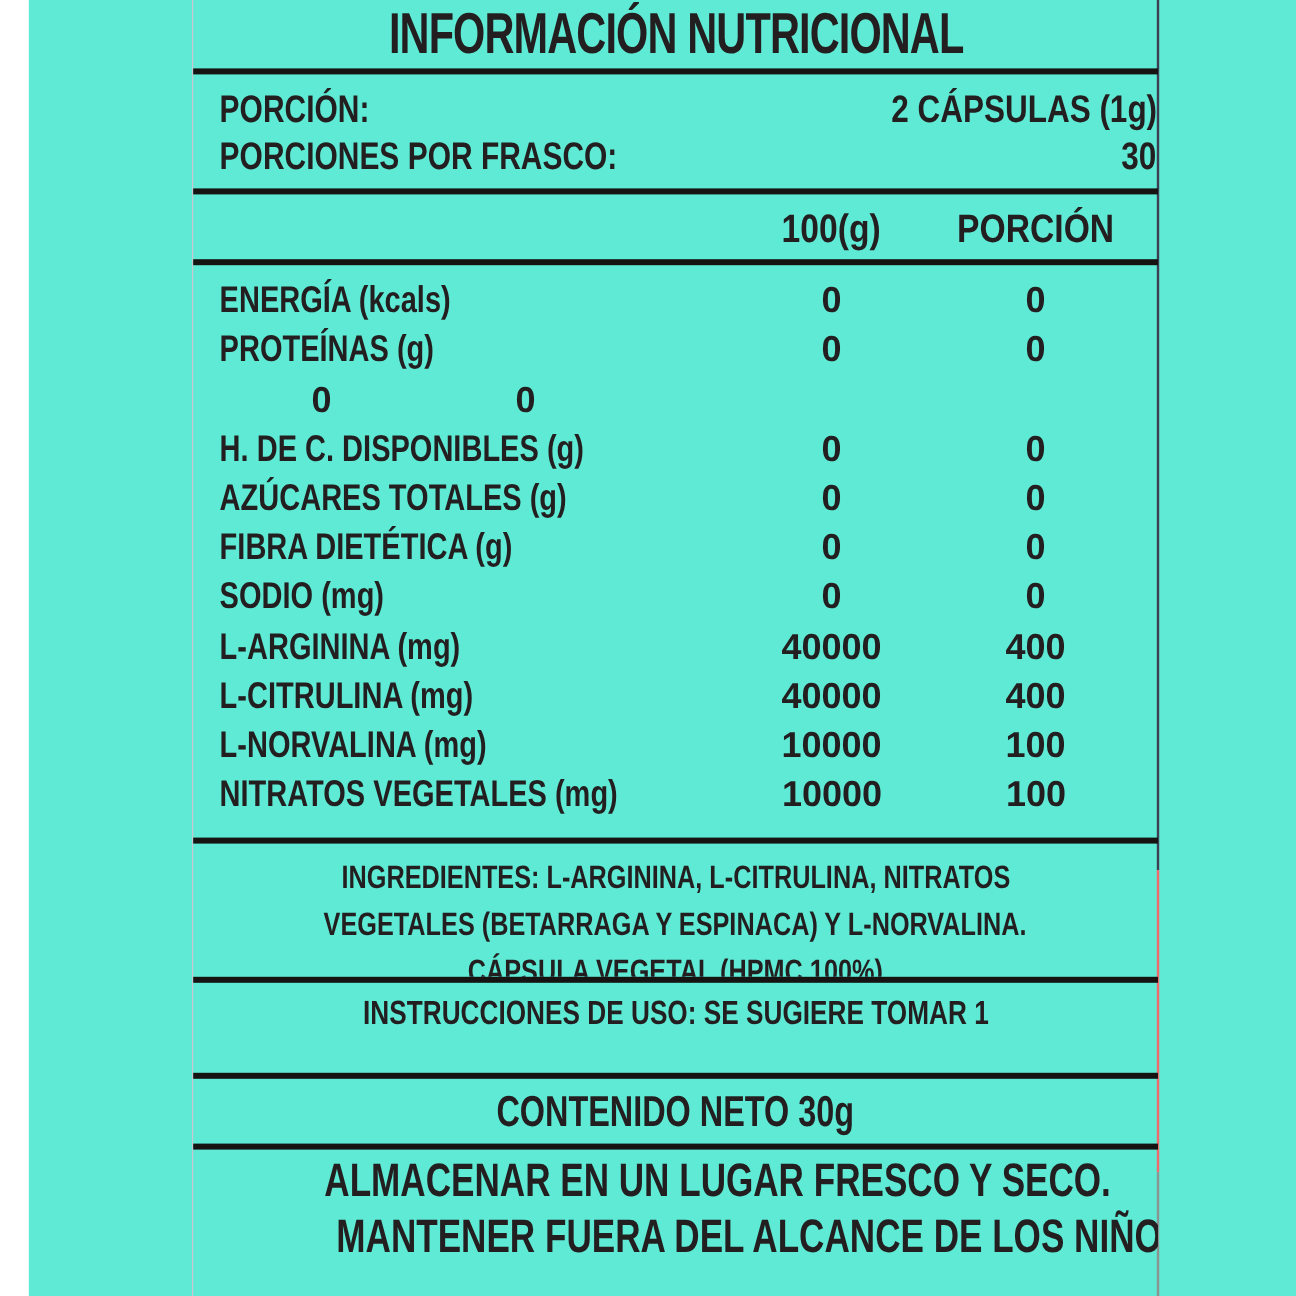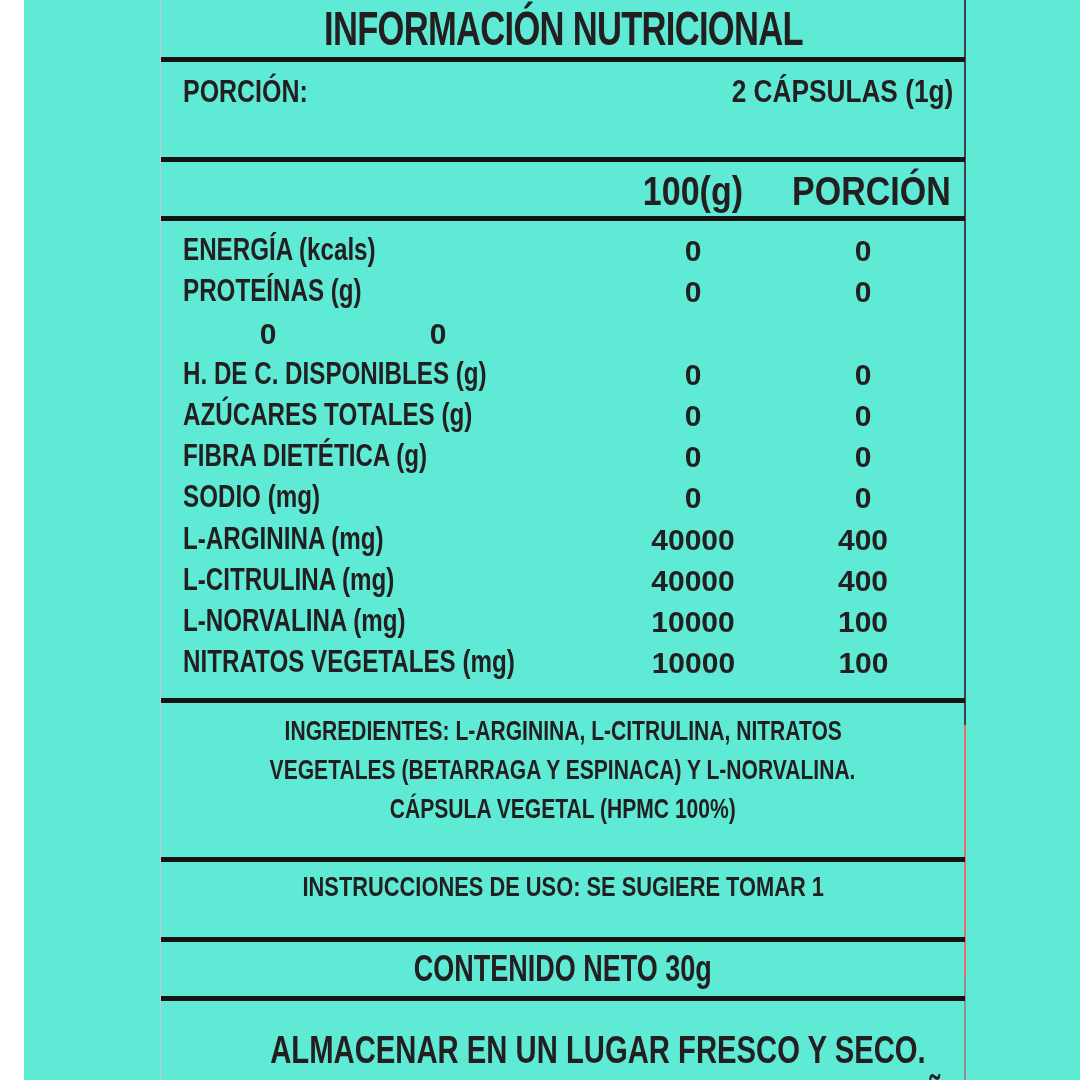--- a/index.html
+++ b/index.html
@@ -28,44 +28,44 @@
   
   .sqz-l, .sqz-c, .sqz-r { display: inline-block; white-space: nowrap; }
   .sqz-l { transform: scaleX(0.78); transform-origin: 0 50%; }
   .sqz-c { transform: scaleX(0.78); transform-origin: 50% 50%; }
   .sqz-r { transform: scaleX(0.82); transform-origin: 100% 50%; }
 
   
   .sec-title { height: 62px; display: flex; align-items: center; justify-content: center; }
   .sec-title .t { font-size: 48px; transform: scaleX(0.72); letter-spacing: -1px; }
 
-  .sec-serving { height: 100px; padding: 10px 12px 0 22px; }
+  .sec-serving { height: 100px; padding: 10px 1px 0 22px; }
   .serving-row { height: 39px; display: flex; align-items: center; justify-content: space-between; font-size: 32px; }
 
-  .sec-colhead { height: 59px; display: flex; align-items: center; padding: 4px 13px 0 22px; font-size: 40px; }
+  .sec-colhead { height: 59px; display: flex; align-items: center; padding: 4px 13px 0 22px; font-size: 33px; }
   .colspacer { flex: 1; }
   .c1, .c2 { width: 170px; text-align: center; flex: none; }
   .c2 { margin-right: 4px; }
   .sec-colhead .sqz-c { transform: scaleX(0.85); }
 
   .sec-table { height: 482px; padding: 6px 13px 0 22px; }
   .trow { height: 41.2px; display: flex; align-items: flex-end; font-size: 31px; }
   .trow .nm { flex: 1; overflow: visible; }
   .trow .c1, .trow .c2 { font-size: 30px; }
 
-  .sec-ingredients { height: 159px; padding-top: 9px; text-align: center; font-size: 27px; }
+  .sec-ingredients { height: 116px; padding-top: 9px; text-align: center; font-size: 27px; }
   .sec-ingredients .ln { line-height: 39px; }
 
   .sec-instructions { height: 80px; padding-top: 6px; text-align: center; font-size: 28px; }
   .sec-instructions .ln { line-height: 37px; }
 
   .sec-neto { height: 59px; display: flex; align-items: center; justify-content: center; font-size: 36px; }
   .sec-neto .t { transform: scaleX(0.75); }
 
-  .sec-storage { height: 110px; padding-top: 26px; text-align: right; font-size: 39px; border-bottom: none; }
+  .sec-storage { height: 110px; padding-top: 4px; text-align: right; font-size: 39px; border-bottom: none; }
   .sec-storage .ln { line-height: 46px; }
   .sec-storage .sqz-c { transform: scaleX(0.75); }
 </style>
 </head>
 <body>
 
 <div id="page">
 
   <div class="edge" id="edge-left"></div>
   <div class="edge" id="edge-right-dark"></div>
@@ -75,20 +75,24 @@
   <div id="label">
 
     <div class="sec sec-title">
       <span class="t">INFORMACIÓN NUTRICIONAL</span>
     </div>
 
     <div class="sec sec-serving">
       <div class="serving-row">
         <span class="sqz-l">PORCIÓN:</span>
         <span class="sqz-r">2 CÁPSULAS (1g)</span>
+      </div>
+      <div class="serving-row">
+        <span class="sqz-l">PORCIONES POR FRASCO:</span>
+        <span class="sqz-r">30</span>
       </div>
     </div>
 
     <div class="sec sec-colhead">
       <span class="colspacer"></span>
       <span class="c1"><span class="sqz-c">100(g)</span></span>
       <span class="c2"><span class="sqz-c">PORCIÓN</span></span>
     </div>
 
     <div class="sec sec-table">

